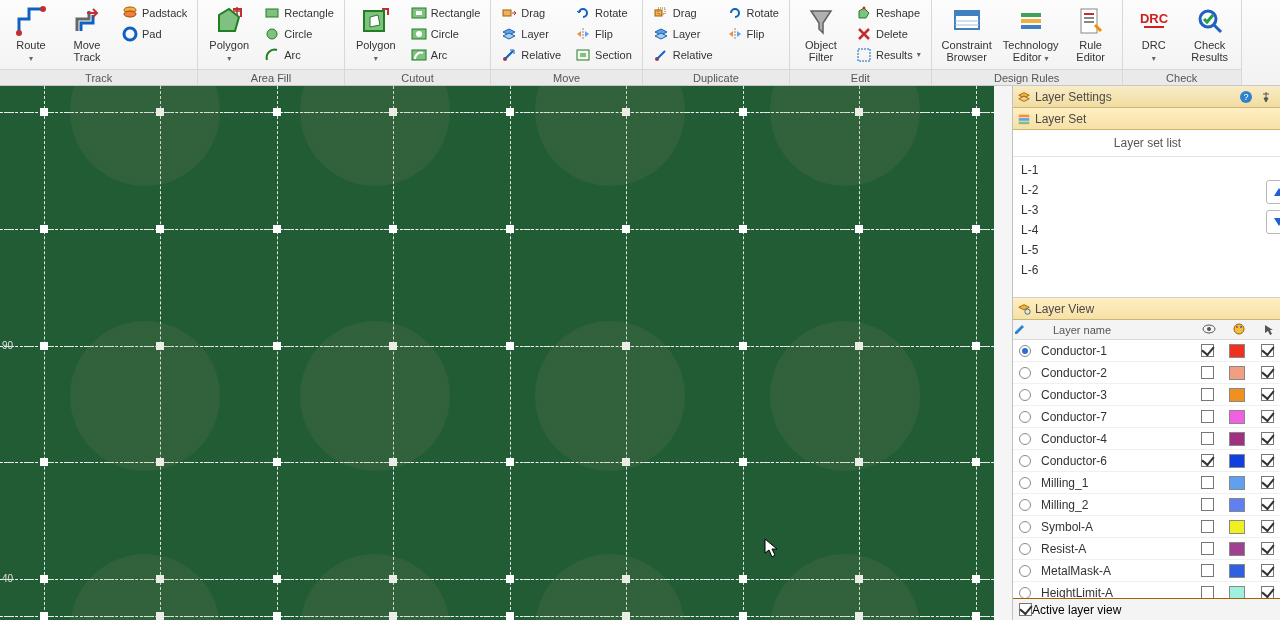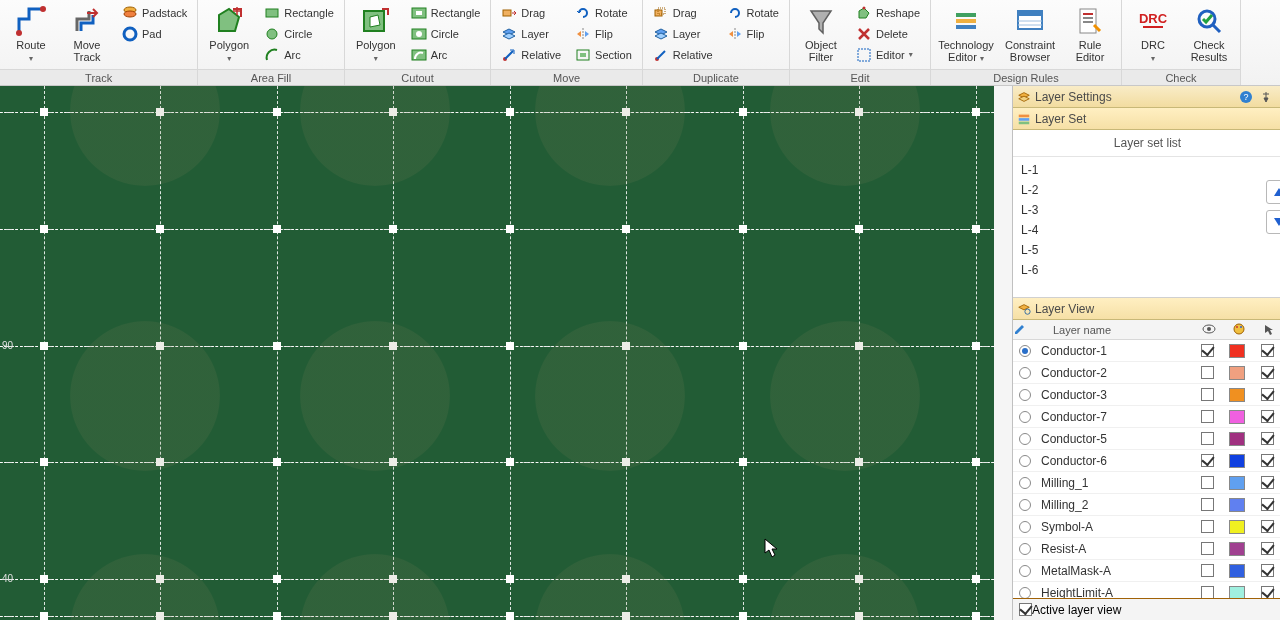--- a/index.html
+++ b/index.html
@@ -298,46 +298,46 @@
         <div class="btn-sm">
             <svg class="icon16" viewBox="0 0 16 16">
               <path d="M3 3 L13 13 M13 3 L3 13" stroke="#c03030" stroke-width="2.5"></path>
             </svg>
             <span>Delete</span>
           </div>
         <div class="btn-sm">
             <svg class="icon16" viewBox="0 0 16 16">
               <rect x="2" y="2" width="12" height="12" fill="none" stroke="#1060c0" stroke-dasharray="2 1"></rect>
             </svg>
-            <span>Editor</span> 
+            <span>Results</span> 
             <span class="drop">▾</span>
           </div>
       </div>
     </div>
     <div class="rgroup-title">Edit</div>
   </div>
 
   <div class="rgroup">
     <div class="rgroup-body">
-      <div class="btn-big" style="width:58px">
-        <svg class="icon32" viewBox="0 0 32 32">
-            <rect x="6" y="8" width="20" height="4" fill="#40a060"></rect>
-            <rect x="6" y="14" width="20" height="4" fill="#f0b040"></rect>
-            <rect x="6" y="20" width="20" height="4" fill="#4080c0"></rect>
-          </svg>
-        <span class="lbl"><span>Technology Editor</span> <span class="drop">▾</span></span>
-      </div>
       <div class="btn-big" style="width:58px">
         <svg class="icon32" viewBox="0 0 32 32">
             <rect x="4" y="6" width="24" height="18" fill="#fff" stroke="#4080c0" stroke-width="2"></rect>
             <rect x="4" y="6" width="24" height="5" fill="#4080c0"></rect>
             <line x1="4" y1="16" x2="28" y2="16" stroke="#a0c0e0"></line>
             <line x1="4" y1="20" x2="28" y2="20" stroke="#a0c0e0"></line>
           </svg>
         <span class="lbl">Constraint Browser</span>
+      </div>
+      <div class="btn-big" style="width:58px">
+        <svg class="icon32" viewBox="0 0 32 32">
+            <rect x="6" y="8" width="20" height="4" fill="#40a060"></rect>
+            <rect x="6" y="14" width="20" height="4" fill="#f0b040"></rect>
+            <rect x="6" y="20" width="20" height="4" fill="#4080c0"></rect>
+          </svg>
+        <span class="lbl"><span>Technology Editor</span> <span class="drop">▾</span></span>
       </div>
       <div class="btn-big">
         <svg class="icon32" viewBox="0 0 32 32">
             <rect x="6" y="4" width="16" height="24" fill="#fff" stroke="#888"></rect>
             <rect x="9" y="8" width="10" height="2" fill="#c03030"></rect>
             <rect x="9" y="12" width="10" height="2" fill="#888"></rect>
             <rect x="9" y="16" width="10" height="2" fill="#888"></rect>
             <path d="M20 20 L26 26" stroke="#f09000" stroke-width="3"></path>
           </svg>
         <span class="lbl">Rule Editor</span>
@@ -610,21 +610,21 @@
               <span class="swatch" style="background:#f060e0"></span>
             </div>
             <div class="c-cb2">
               <span class="cb on"></span>
             </div>
           </div>
           <div class="lv-row">
             <div class="c-rad">
               <span class="radio"></span>
             </div>
-            <div class="c-name">Conductor-5</div>
+            <div class="c-name">Conductor-4</div>
             <div class="c-cb">
               <span class="cb"></span>
             </div>
             <div class="c-color">
               <span class="swatch" style="background:#a03080"></span>
             </div>
             <div class="c-cb2">
               <span class="cb on"></span>
             </div>
           </div>

